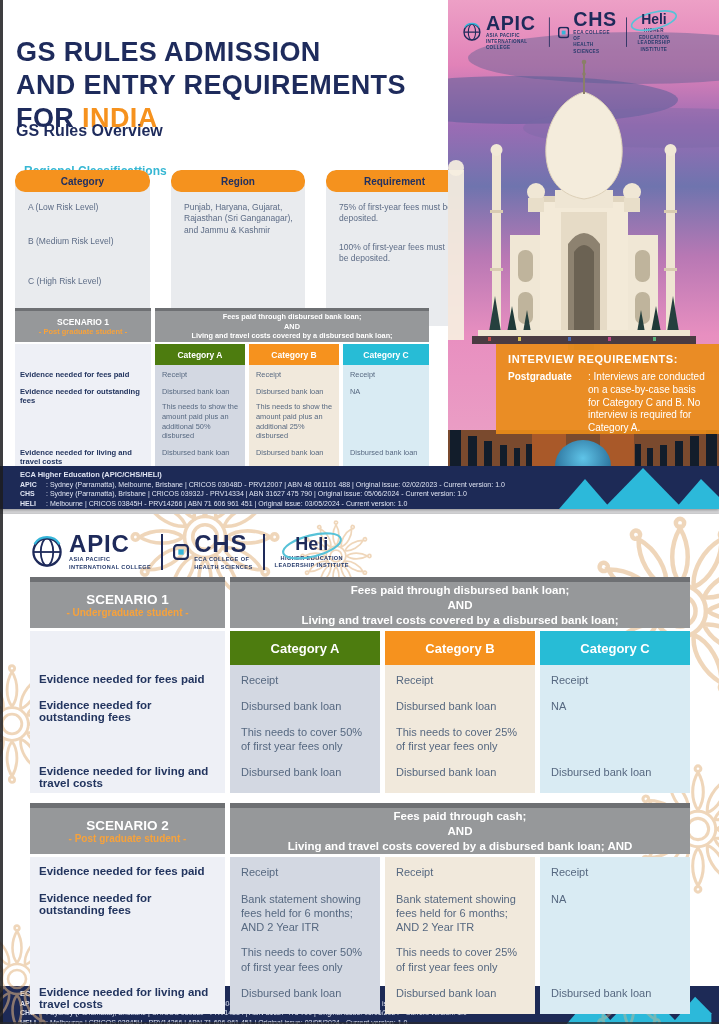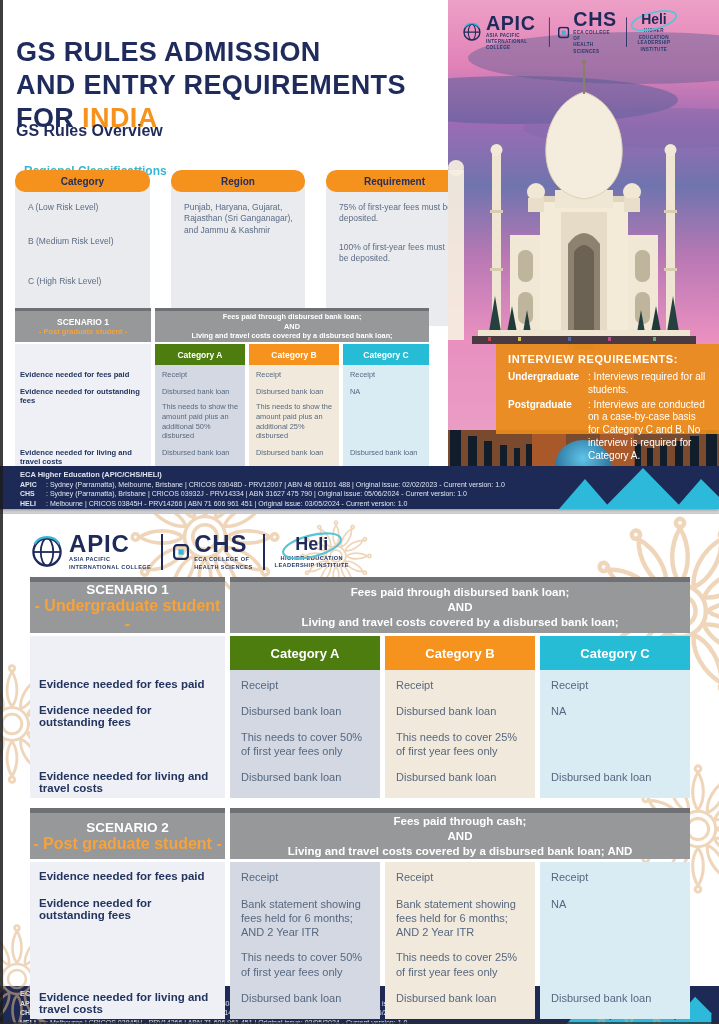--- a/index.html
+++ b/index.html
@@ -42,21 +42,21 @@
   .col-a{background:#d3d8e2;} .col-b{background:#f1e9dc;} .col-c{background:#d9ebf3;}
   .cell{color:#566880;}
   .lbl{font-weight:800;color:#23355f;}
 
   
   .lg .sc-row{column-gap:5px;}
   .lg .sc-row.hdr{grid-template-columns:195px 460px;margin-bottom:3px;}
   .lg .sc-row.cats{grid-template-columns:195px 150px 150px 150px;}
   .lg .sc-body{display:grid;grid-template-columns:195px 150px 150px 150px;column-gap:5px;}
   .lg .sc-head{border-top:5px solid #6e7073;min-height:46px;}
-  .lg .sc-title{font-size:13.5px;} .lg .sc-sub{font-size:16px;}
+  .lg .sc-title{font-size:13.5px;} .lg .sc-sub{font-size:10px;}
   .lg .sc-cond div{font-size:11.5px;}
   .lg .cat{height:34px;font-size:13px;}
   .lg .cell{font-size:11px;line-height:1.3;padding:8px 12px 4px 11px;}
   .lg .lbl{font-size:11.5px;padding:8px 10px 4px 9px;}
   .lg .note{margin-top:11px;}
 
   
   .sm .sc-row{column-gap:4px;}
   .sm .sc-row.hdr{grid-template-columns:136px 274px;margin-bottom:2px;}
   .sm .sc-row.cats{grid-template-columns:136px 90px 90px 86px;}
@@ -346,24 +346,20 @@
           <div class="heli-name" style="font-size:17px">Heli</div>
           <div class="logo-txt">
             <div class="tag" style="text-align:center"><span>HIGHER EDUCATION</span><br><span>LEADERSHIP INSTITUTE</span></div>
           </div>
         </div>
       </div>
 
       <div class="interview">
         <div class="iv-head">INTERVIEW REQUIREMENTS:</div>
         <div class="iv-row">
-          <span class="iv-lbl">Undergraduate</span>
-          <span>: Interviews required for all students.</span>
-        </div>
-        <div class="iv-row">
           <span class="iv-lbl">Postgraduate</span>
           <span>: Interviews are conducted on a case-by-case basis for Category C and B. No interview is required for Category A.</span>
         </div>
       </div>
     </div>
 
     <footer class="page-footer">
       <div class="foot-text">
         <div class="foot-heading">ECA Higher Education (APIC/CHS/HELI)</div>
         <div class="foot-row"><span class="foot-org">APIC</span><span>: Sydney (Parramatta), Melbourne, Brisbane | CRICOS 03048D - PRV12007 | ABN 48 061101 488 | Original issue: 02/02/2023 - Current version: 1.0</span></div>

